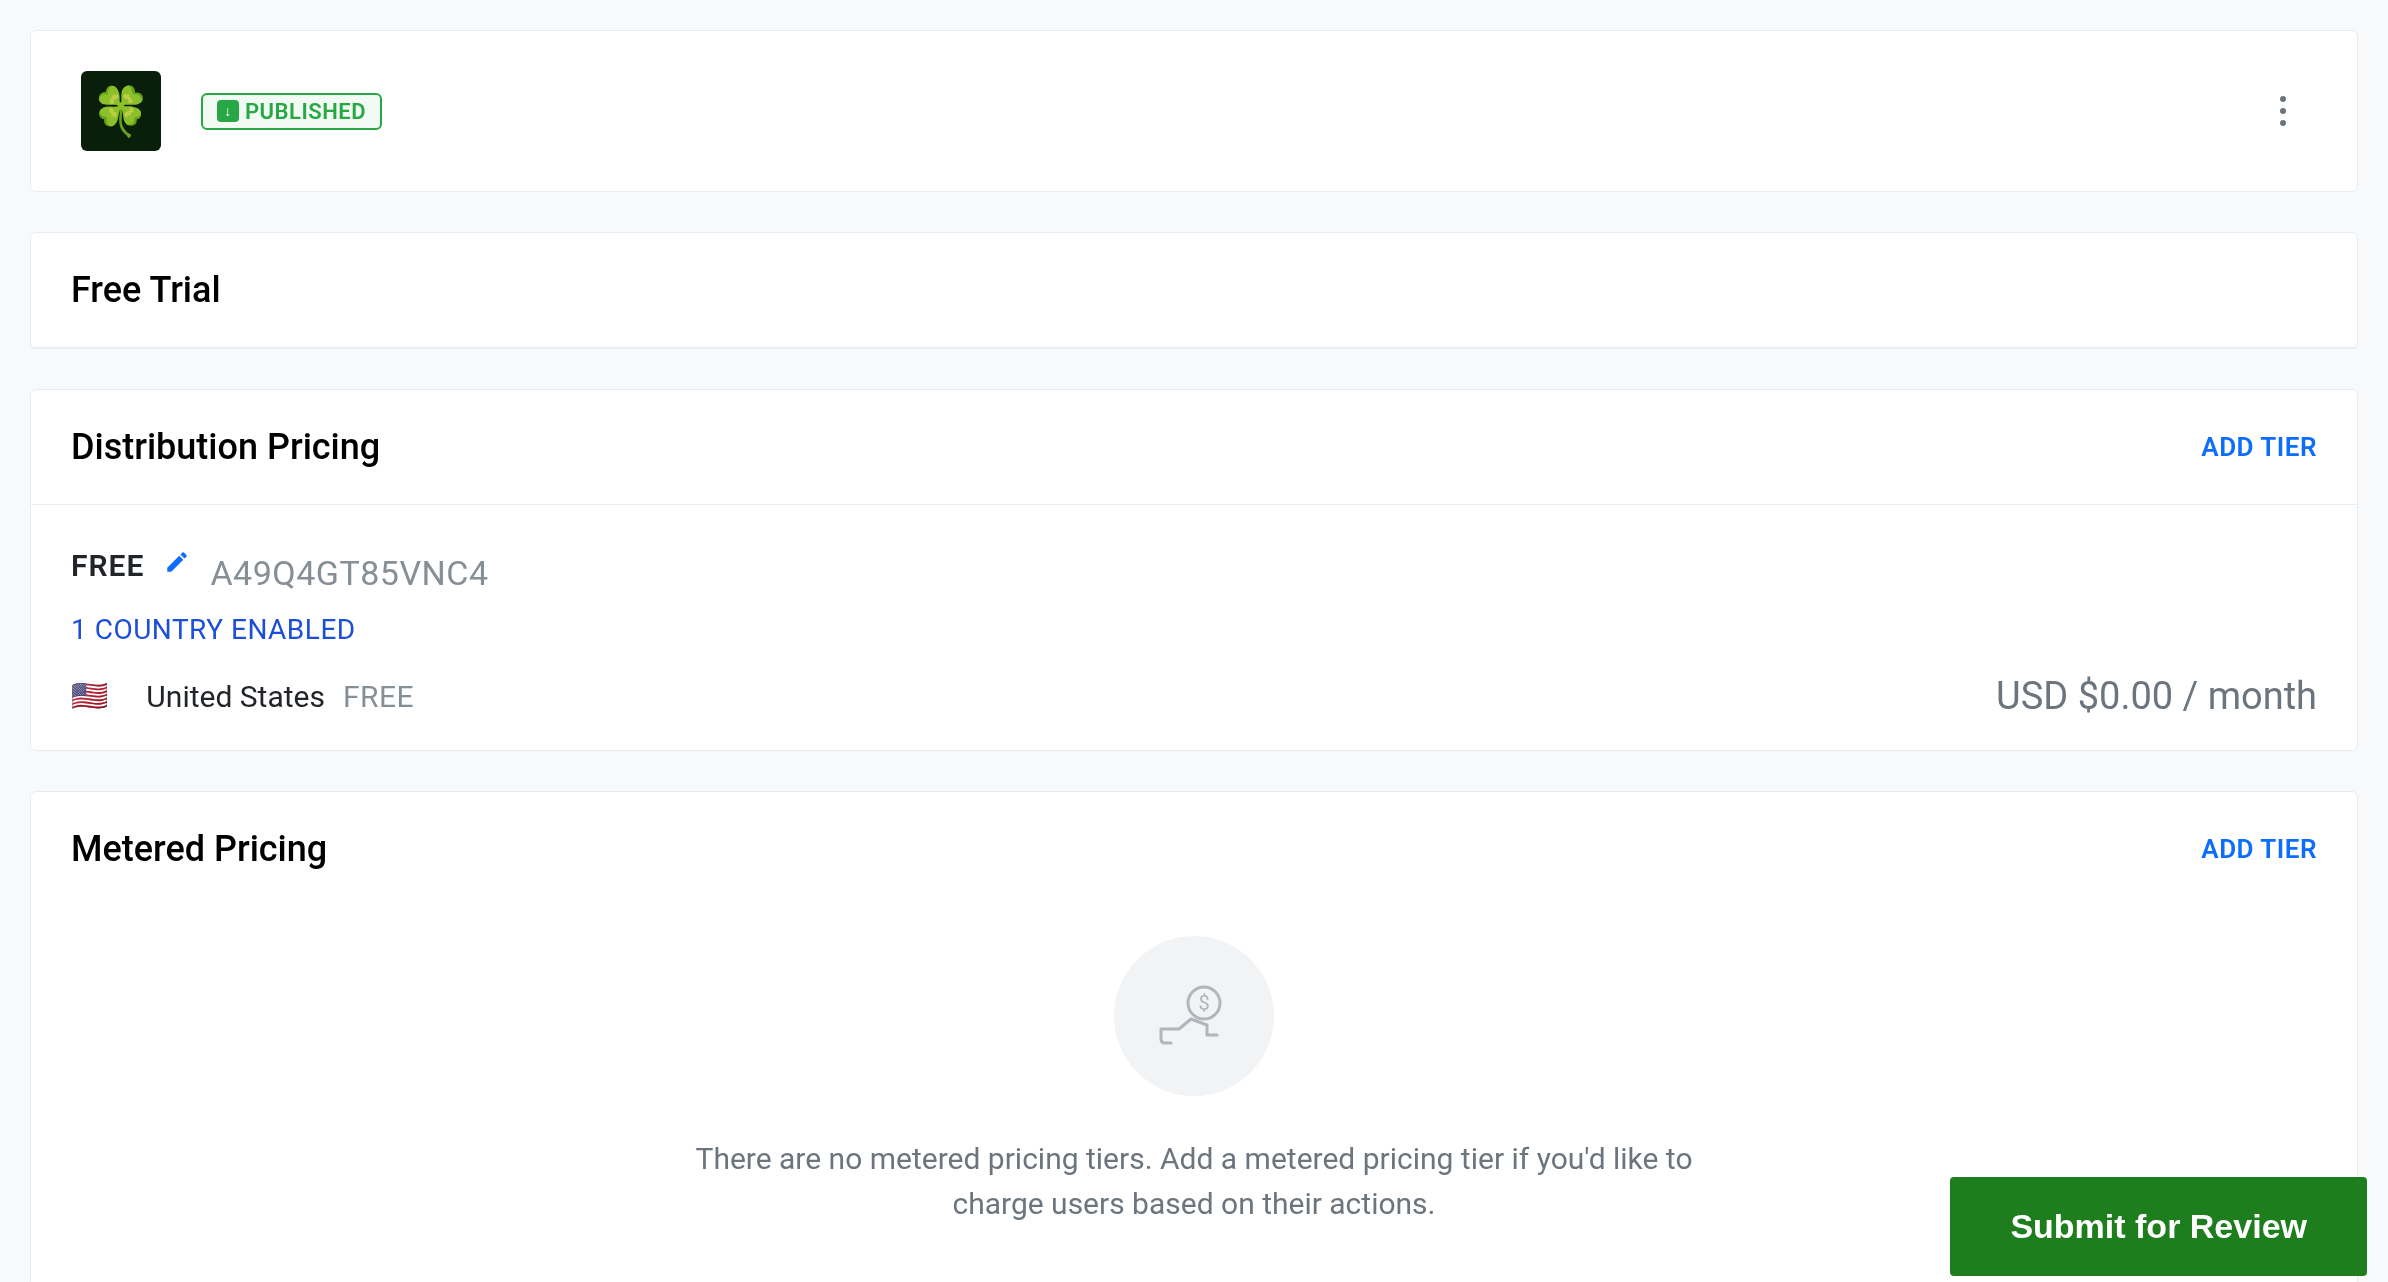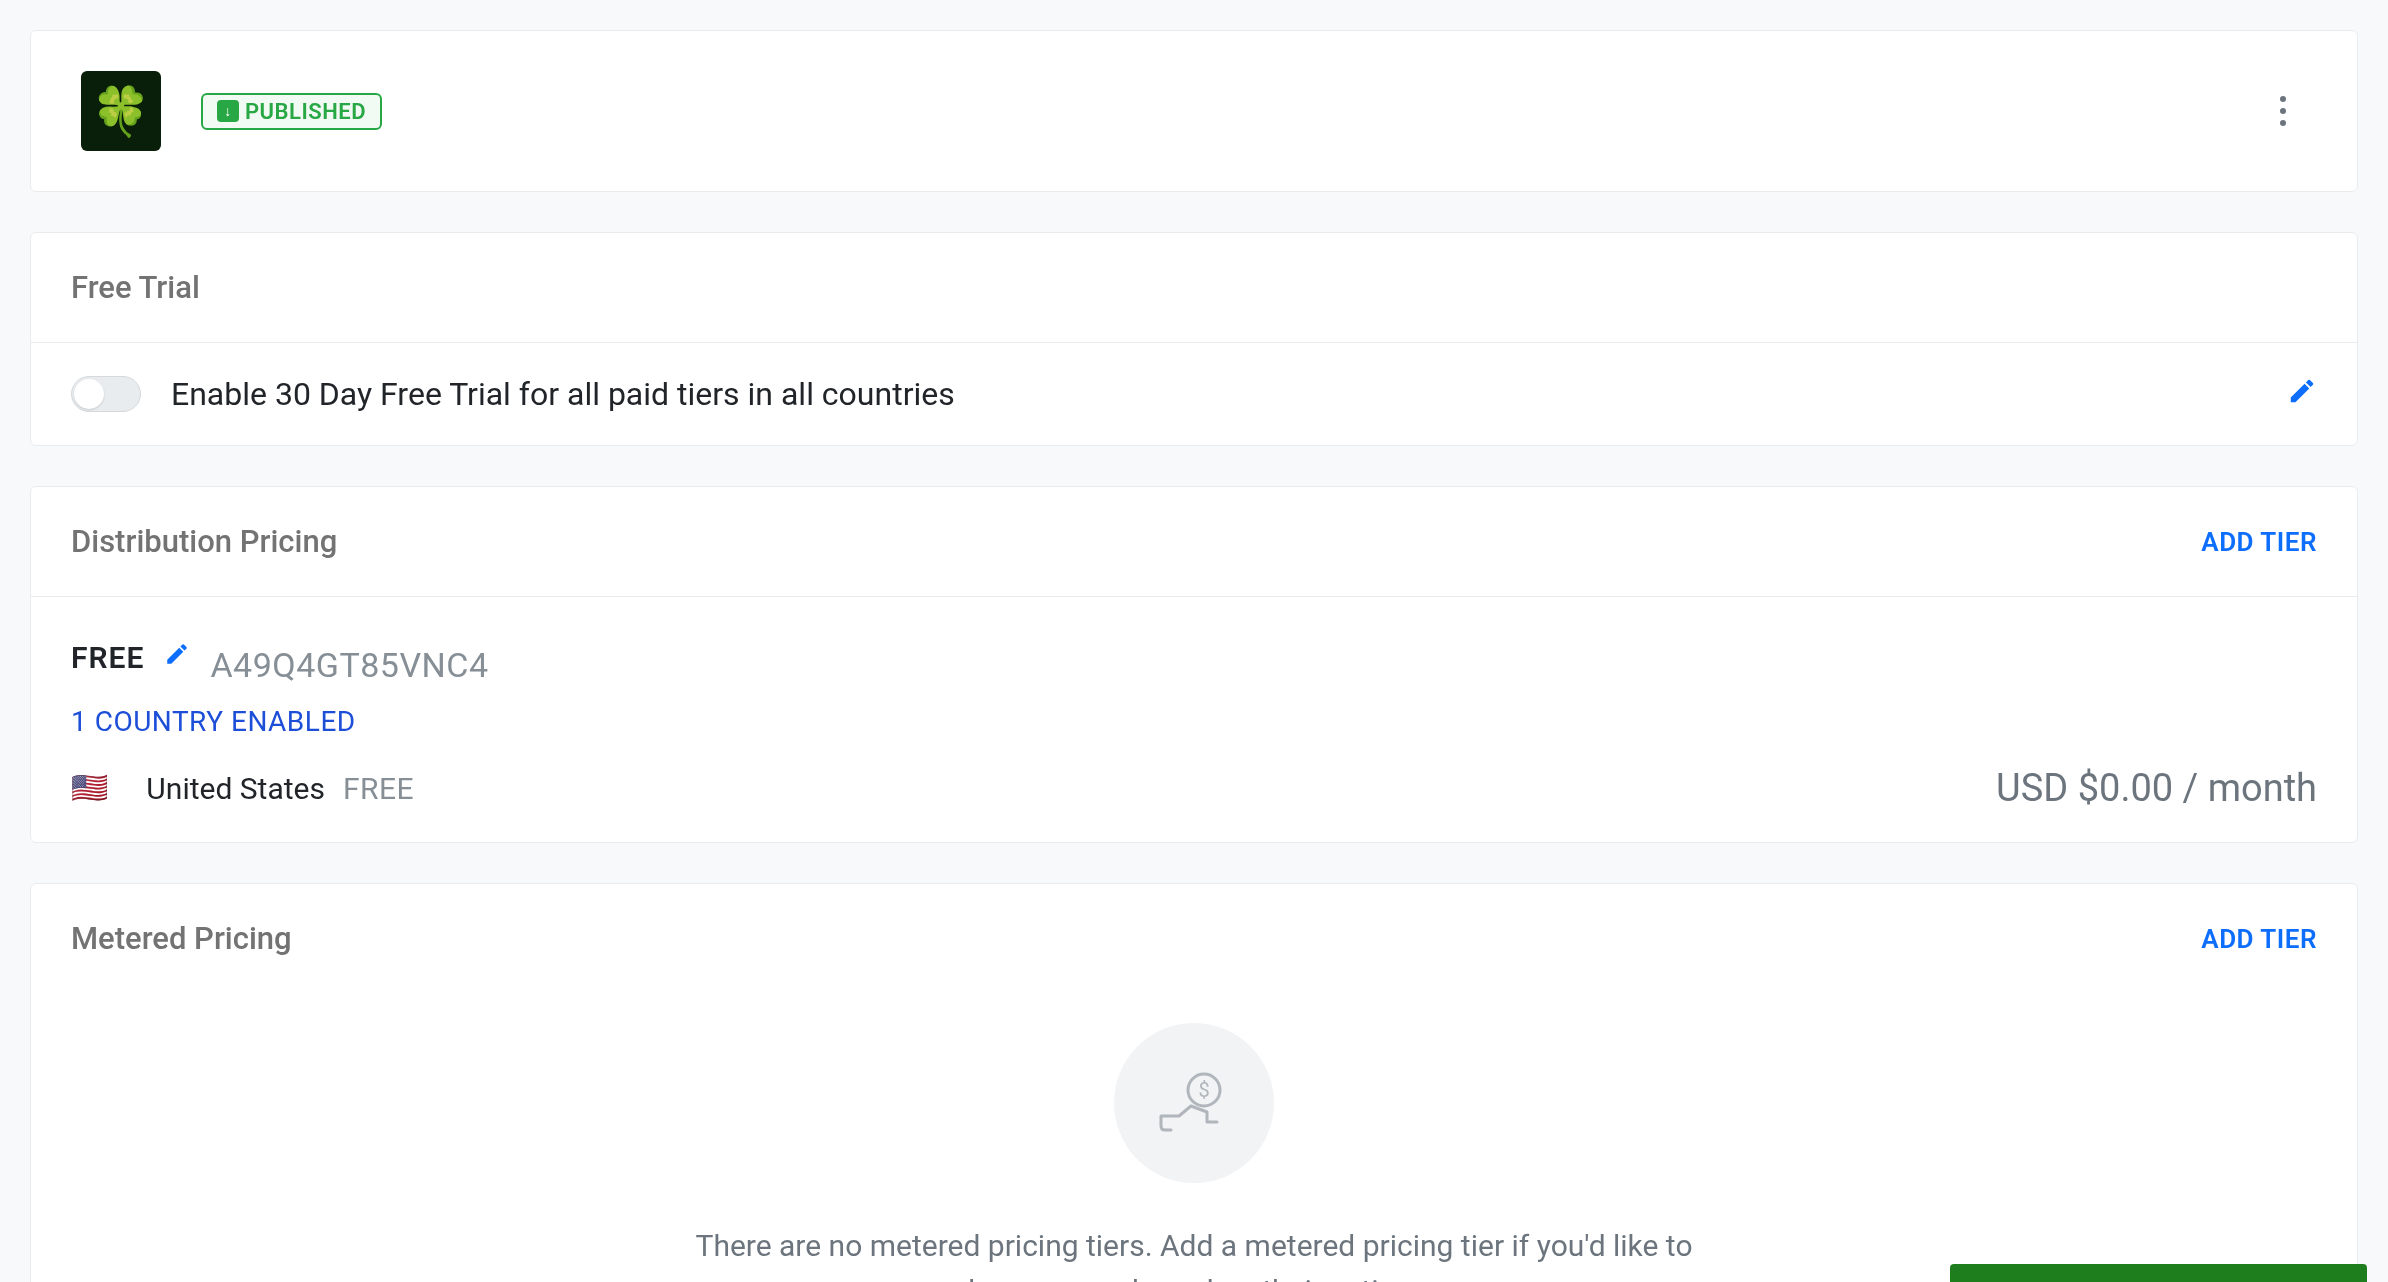--- a/index.html
+++ b/index.html
@@ -81,23 +81,23 @@
   }
   .section-header {
     display: flex;
     align-items: center;
     justify-content: space-between;
     padding: 36px 40px;
     border-bottom: 1px solid #e9ecef;
   }
   .section-header.no-border { border-bottom: none; }
   .section-title {
-    font-size: 31px;
+    font-size: 36px;
     font-weight: 500;
-    color: #737373;
+    color: #000000;
   }
   .section-action {
     font-size: 26px;
     font-weight: 600;
     color: #0d6efd;
     letter-spacing: 0.5px;
     cursor: pointer;
   }
   .section-body {
     padding: 32px 40px;
@@ -246,33 +246,20 @@
       <circle cx="4" cy="4" r="3"></circle>
         <circle cx="4" cy="16" r="3"></circle>
         <circle cx="4" cy="28" r="3"></circle>
     </svg>
   </div>
 </div>
 
 <div class="card section-card">
   <div class="section-header">
     <div class="section-title">Free Trial</div>
-  </div>
-  <div class="section-body">
-    <div class="toggle-row">
-      <div class="toggle">
-        <div class="toggle-knob"></div>
-      </div>
-      <div class="toggle-label">Enable 30 Day Free Trial for all paid tiers in all countries</div>
-      <div class="edit-icon">
-        <svg width="30" height="30" viewBox="0 0 24 24" fill="currentColor">
-          <path d="M3 17.25V21h3.75L17.81 9.94l-3.75-3.75L3 17.25zM20.71 7.04a1 1 0 0 0 0-1.41l-2.34-2.34a1 1 0 0 0-1.41 0l-1.83 1.83 3.75 3.75 1.83-1.83z"></path>
-        </svg>
-      </div>
-    </div>
   </div>
 </div>
 
 <div class="card section-card">
   <div class="section-header">
     <div class="section-title">Distribution Pricing</div>
     <div class="section-action">ADD TIER</div>
   </div>
   <div class="section-body">
     <div class="tier-row1">

